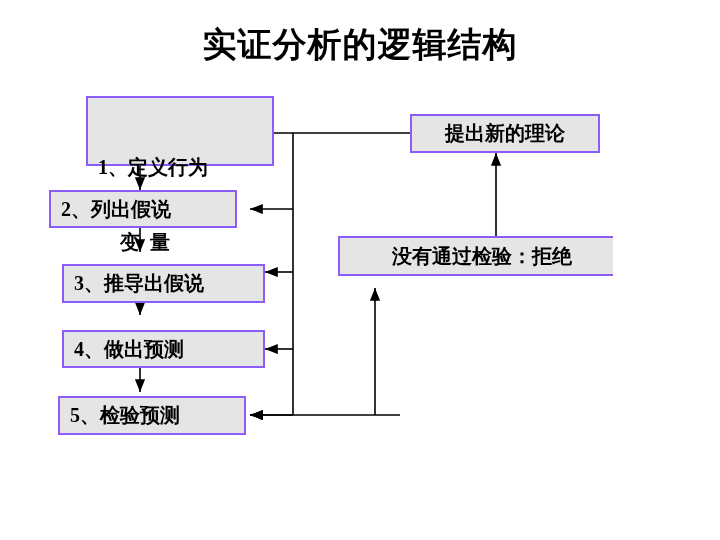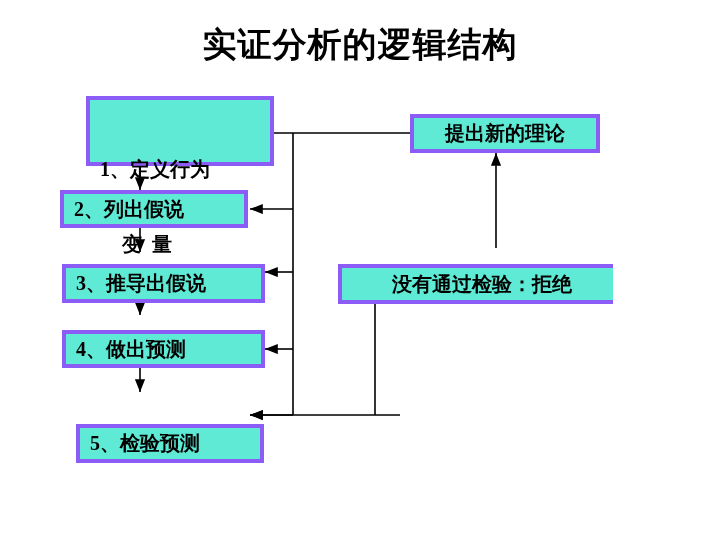--- a/index.html
+++ b/index.html
@@ -24,22 +24,22 @@
     text-align: center;
     font-family: "Liberation Serif", "DejaVu Serif", serif;
     font-weight: bold;
     font-size: 34px;
     color: #000000;
     letter-spacing: 1px;
   }
   .box {
     position: absolute;
     box-sizing: border-box;
-    border: 4px solid #8b5cf6;
-    background: #5eead4;
+    border: 2px solid #8b5cf6;
+    background: #e5e5e5;
     color: #000000;
     font-family: "Liberation Serif", "DejaVu Serif", serif;
     font-weight: bold;
     font-size: 20px;
     display: flex;
     align-items: center;
     justify-content: flex-start;
     padding-left: 10px;
     white-space: pre;
     line-height: 1.25;
@@ -102,26 +102,26 @@
     <line x1="496" y1="248" x2="496" y2="153" stroke="#000000" stroke-width="1.6" marker-end="url(#arrow)"></line>
 
     <line x1="410" y1="133" x2="293" y2="133" stroke="#000000" stroke-width="1.6"></line>
   </svg>
 
   <div class="box multiline" style="left:62px; top:96px; width:188px; height:70px;margin-left:24px;">
     <div>1、定义行为</div>
     <div style="padding-left:22px;">变  量</div>
   </div>
 
-  <div class="box" style="left:60px; top:190px; width:188px; height:38px;">2、列出假说</div>
+  <div class="box" style="left:49px; top:190px; width:188px; height:38px;">2、列出假说</div>
 
   <div class="box" style="left:62px; top:252px; width:203px; height:39px;margin-top:12px;">3、推导出假说</div>
 
   <div class="box" style="left:62px; top:330px; width:203px; height:38px;text-align:center;">4、做出预测</div>
 
-  <div class="box" style="left:76px; top:396px; width:188px; height:39px;margin-top:28px;">5、检验预测</div>
+  <div class="box" style="left:58px; top:396px; width:188px; height:39px;">5、检验预测</div>
 
   <div class="box center" style="left:410px; top:114px; width:190px; height:39px;">提出新的理论</div>
 
-  <div class="box center" style="left:338px; top:264px; width:288px; height:40px;">没有通过检验：拒绝</div>
+  <div class="box center" style="left:338px; top:236px; width:288px; height:40px;">没有通过检验：拒绝</div>
 
 
 </div>
 
 </body></html>

